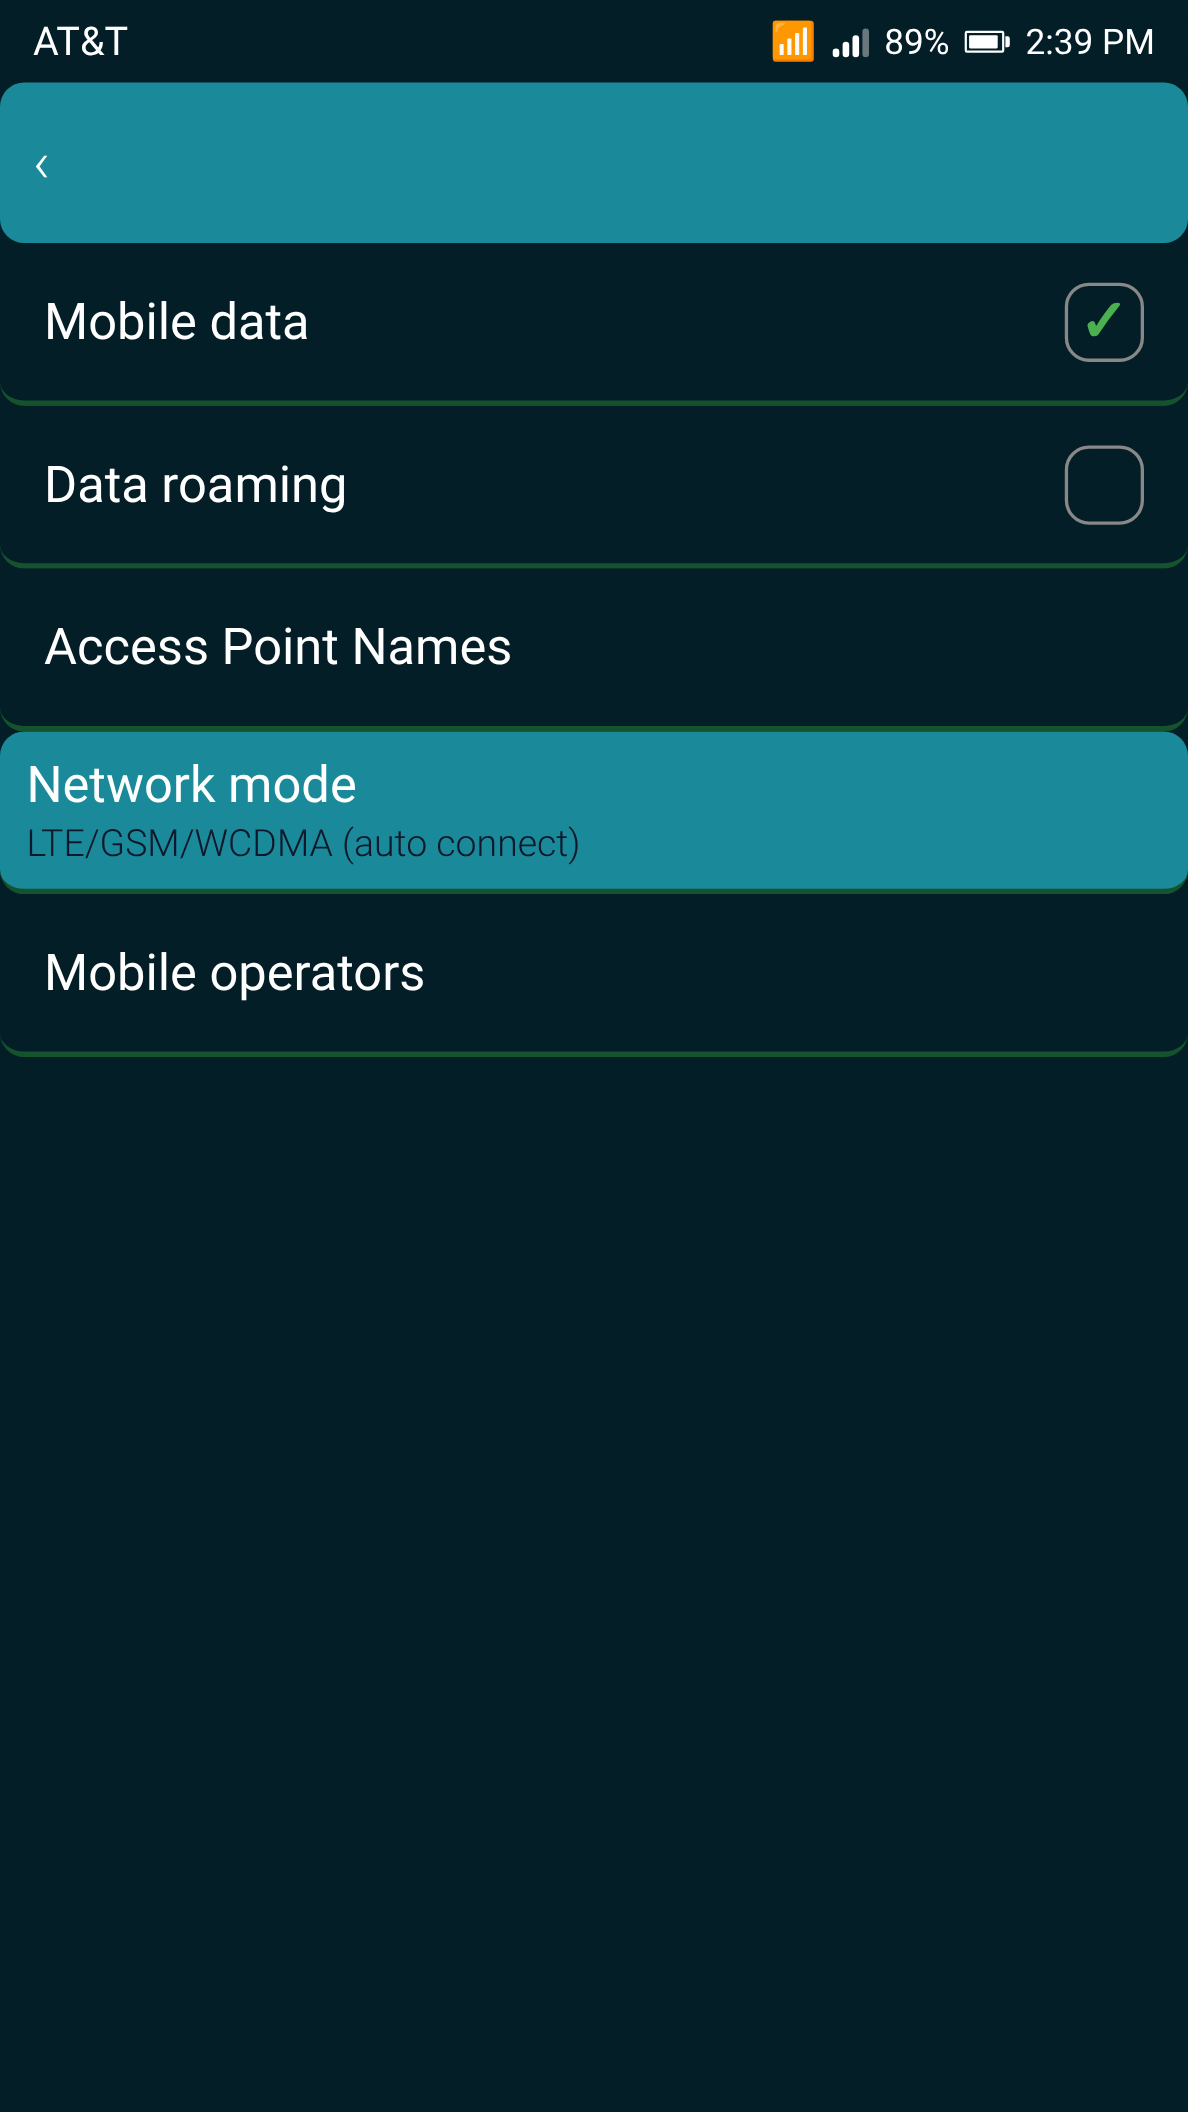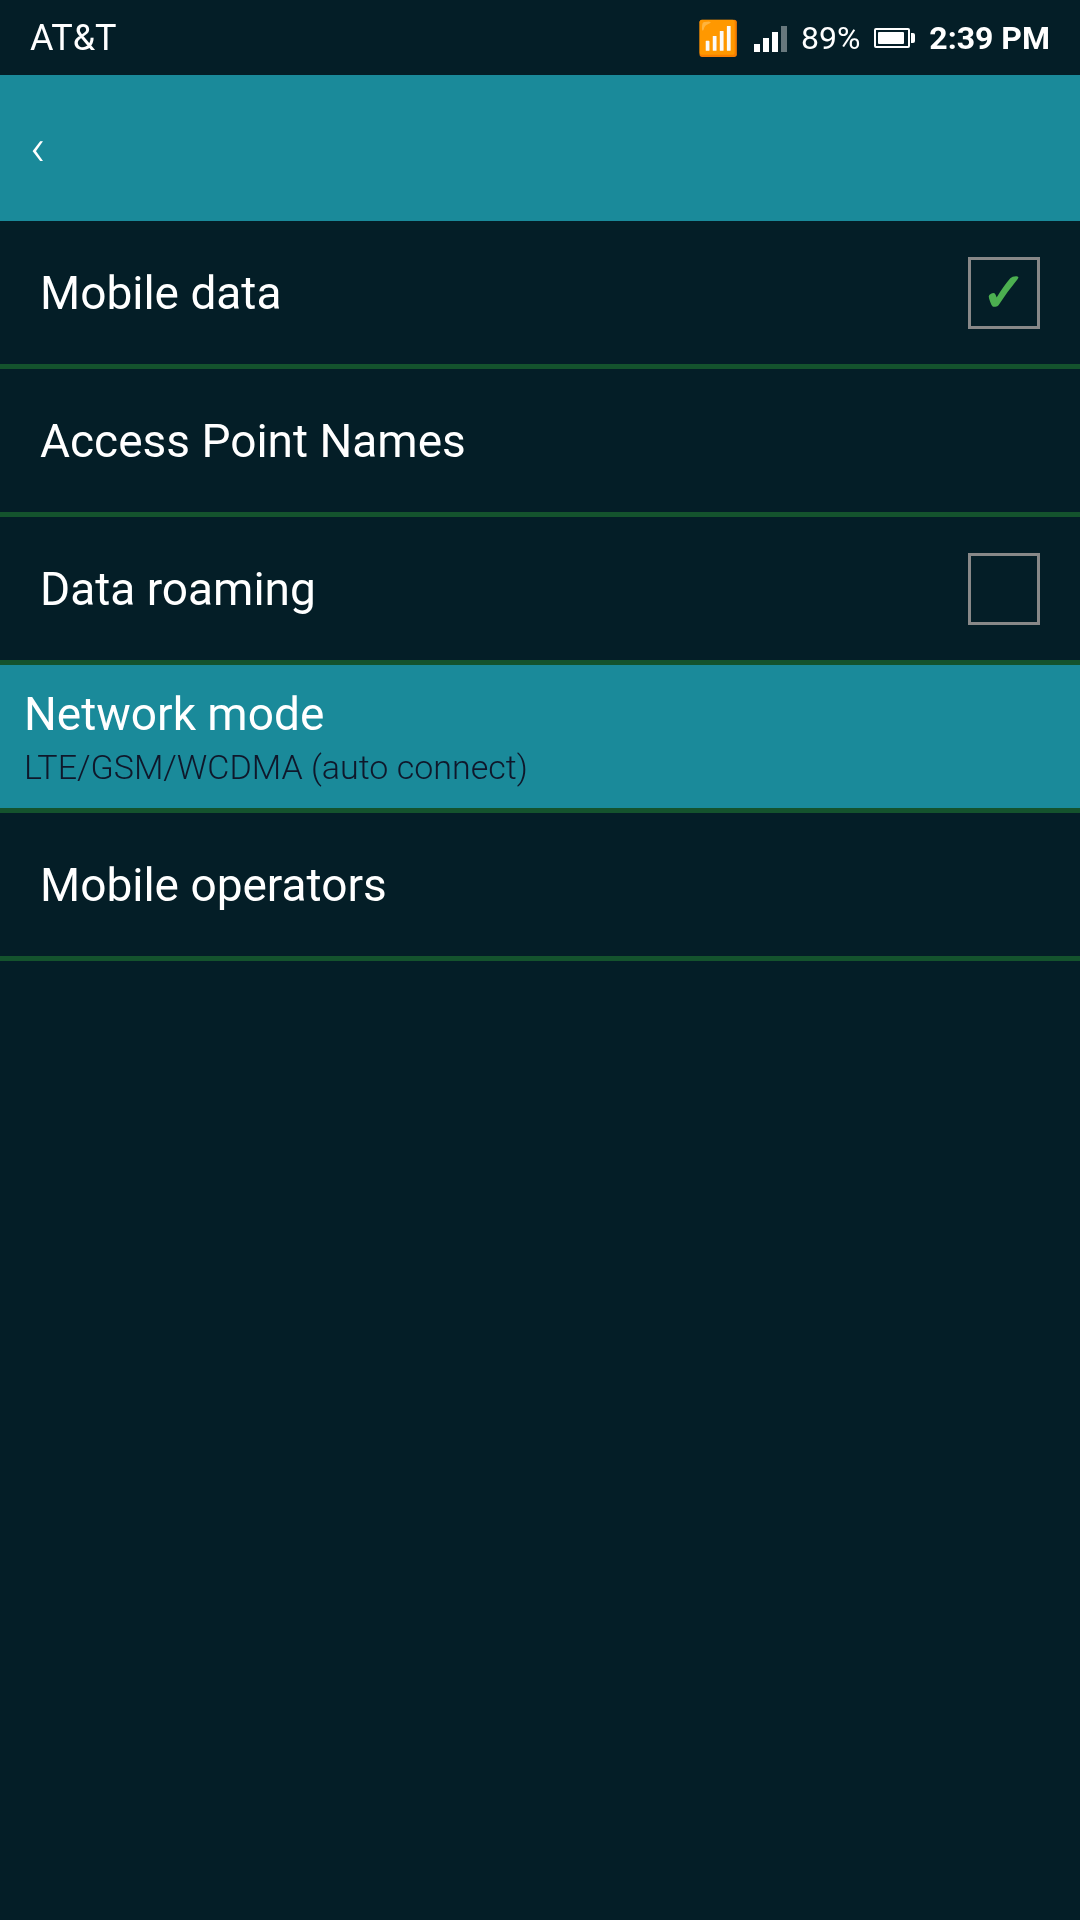--- a/index.html
+++ b/index.html
@@ -1,19 +1,20 @@
 <!DOCTYPE html>
 <html><head>
   <meta charset="utf-8">
   <meta name="viewport" content="width=1080px">
   <style>
     * {
       margin: 0;
       padding: 0;
       box-sizing: border-box;
+      border-radius: 22px;
     }
 
     body {
       width: 1080px;
       height: 1920px;
       background-color: #041e27;
       font-family: 'Roboto', Arial, sans-serif;
       overflow: hidden;
     }
 
@@ -46,21 +47,21 @@
     }
 
     .battery-text {
       color: #ffffff;
       font-size: 32px;
     }
 
     .time {
       color: #ffffff;
       font-size: 36px;
-      font-weight: 700;
+      font-weight: 400;
     }
 
     
     .toolbar {
       width: 100%;
       height: 146px;
       background-color: #1a8a9a;
       display: flex;
       align-items: center;
       padding: 0 30px;
@@ -234,29 +235,29 @@
     <div class="settings-item-text">
       <span class="settings-item-label">Mobile data</span>
     </div>
     <div class="checkbox checked">
       <span class="checkmark">✓</span>
     </div>
   </div>
 
   <div class="settings-item">
     <div class="settings-item-text">
+      <span class="settings-item-label">Data roaming</span>
+    </div>
+    <div class="checkbox">
+    </div>
+  </div>
+
+  <div class="settings-item">
+    <div class="settings-item-text">
       <span class="settings-item-label">Access Point Names</span>
-    </div>
-  </div>
-
-  <div class="settings-item">
-    <div class="settings-item-text">
-      <span class="settings-item-label">Data roaming</span>
-    </div>
-    <div class="checkbox">
     </div>
   </div>
 
   <div class="settings-item highlighted">
     <div class="settings-item-text">
       <span class="settings-item-label">Network mode</span>
       <span class="settings-item-sublabel">LTE/GSM/WCDMA (auto connect)</span>
     </div>
   </div>
 

